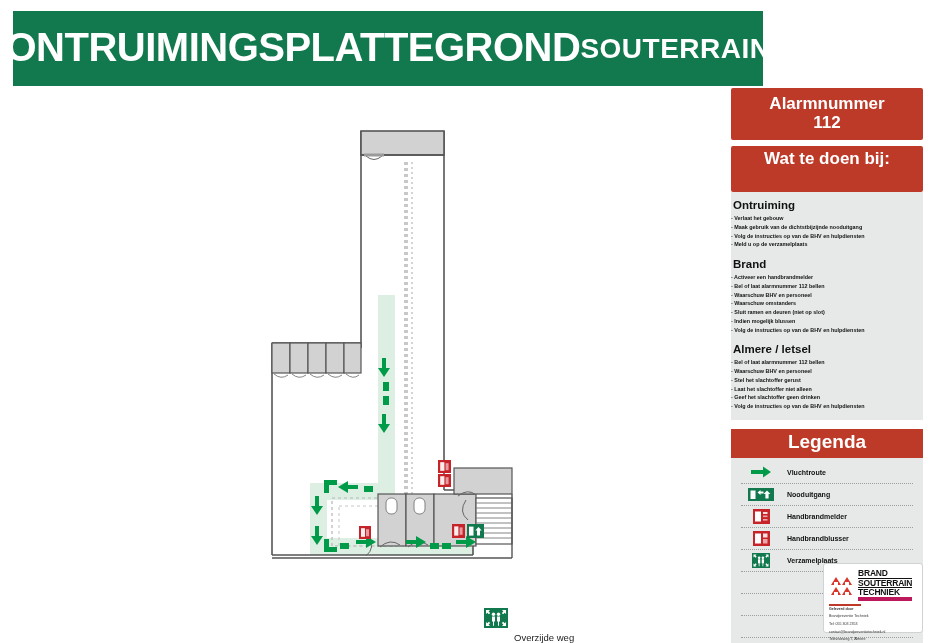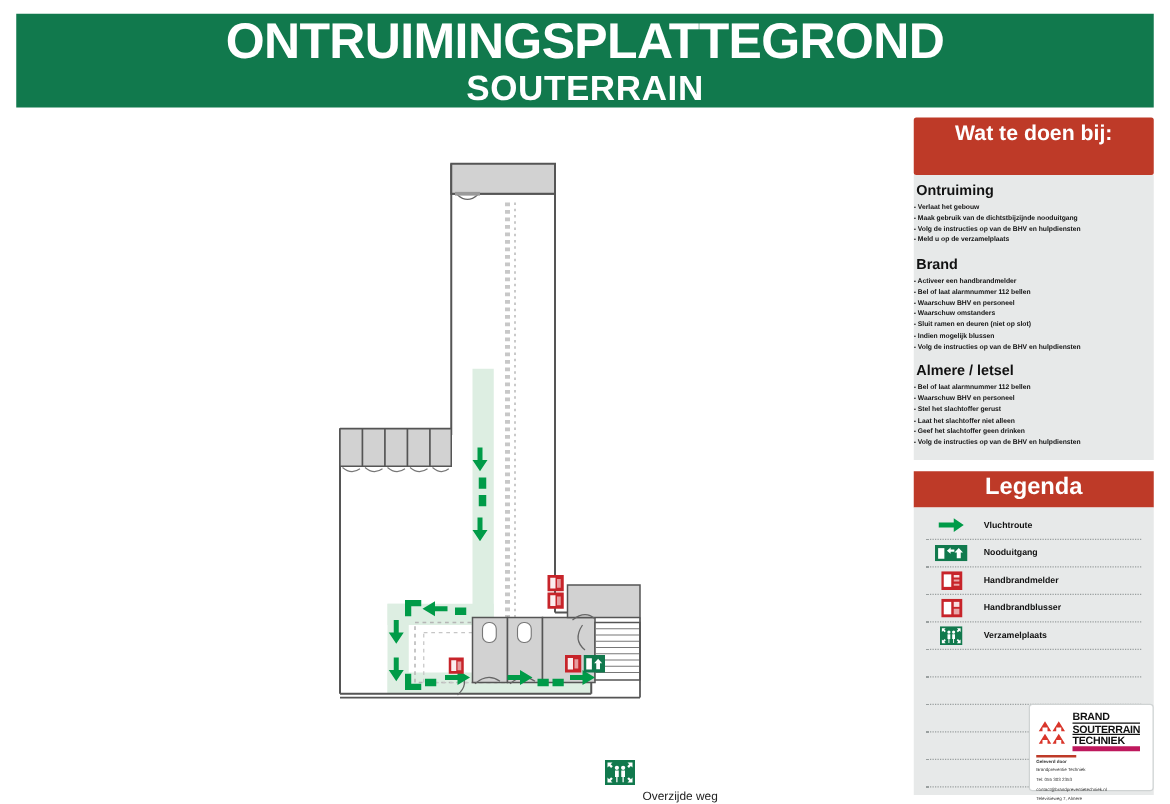--- a/index.html
+++ b/index.html
@@ -5,22 +5,22 @@
   html,body{margin:0;padding:0;background:#ffffff;}
   body{
     width:936px;height:643px;position:relative;overflow:hidden;
     font-family:"Liberation Sans", sans-serif;
     -webkit-font-smoothing:antialiased;
   }
   .sheet{position:absolute;inset:0;background:#fff;}
 
   
   .header{
-    position:absolute;left:13px;top:11px;width:910px;height:75px;
-    background:#11794D;display:flex;flex-direction:column;
+    position:absolute;left:13px;top:11px;width:750px;height:75px;
+    background:#11794D;display:flex;flex-direction:row;
     align-items:center;justify-content:center;color:#fff;
   }
   .header .title{
     font-size:40px;font-weight:bold;letter-spacing:-0.5px;line-height:1;
     margin-bottom:4px;
   }
   .header .subtitle{font-size:28px;font-weight:bold;letter-spacing:0.5px;line-height:1;text-align:right;}
 
   
   .right-col{position:absolute;left:731px;top:88px;width:192px;}
@@ -286,20 +286,24 @@
         <path d="M22,2 h-4 l1.4,1.4 l-1.6,1.6 l1.3,1.3 l1.6,-1.6 l1.3,1.3 z"></path>
         <path d="M2,18 h4 l-1.4,-1.4 l1.6,-1.6 l-1.3,-1.3 l-1.6,1.6 l-1.3,-1.3 z"></path>
         <path d="M22,18 h-4 l1.4,-1.4 l-1.6,-1.6 l1.3,-1.3 l1.6,1.6 l1.3,-1.3 z"></path>
       </g>
     </svg>
     <span class="txt">Overzijde weg</span>
   </div>
 
   <div class="right-col">
 
+    <div class="alarm-box">
+      <div>Alarmnummer</div>
+      <div>112</div>
+    </div>
 
     <div class="redbar">Wat te doen bij:</div>
 
     <div class="instructions">
       <div class="instr-block">
         <div class="instr-h">Ontruiming</div>
         <ul class="instr-list">
           <li>- Verlaat het gebouw</li>
           <li>- Maak gebruik van de dichtstbijzijnde nooduitgang</li>
           <li>- Volg de instructies op van de BHV en hulpdiensten</li>

